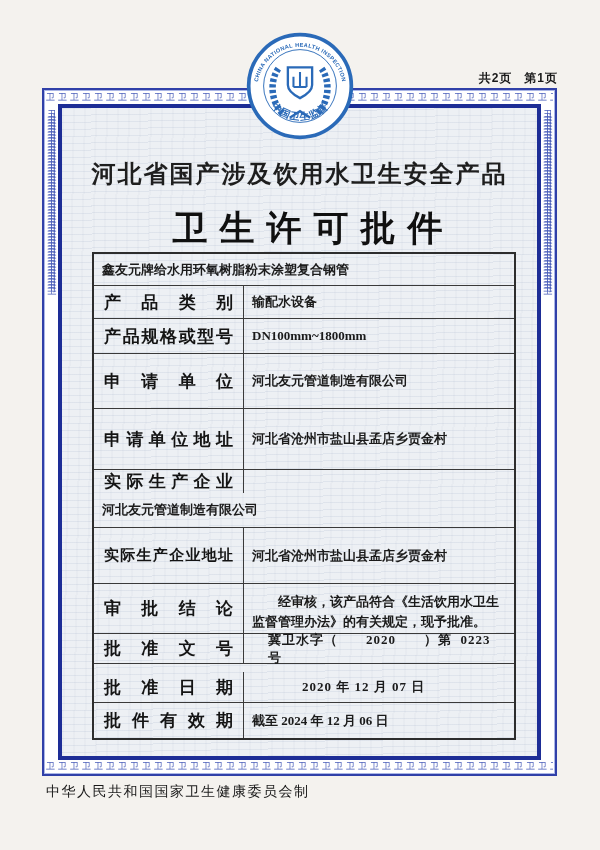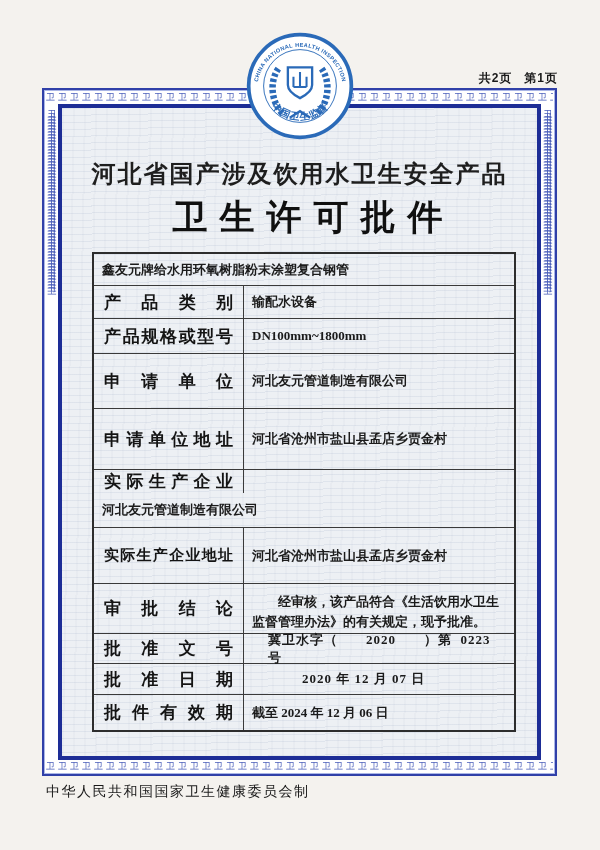--- a/index.html
+++ b/index.html
@@ -40,41 +40,41 @@
     background-image:
       repeating-linear-gradient(179deg, rgba(125,145,180,0.13) 0px, rgba(125,145,180,0.13) 1px, transparent 1px, transparent 7px),
       repeating-linear-gradient(91deg, rgba(150,160,185,0.06) 0px, rgba(150,160,185,0.06) 2px, transparent 2px, transparent 11px);
   }
 
   .title1 {
     margin-top:50px; text-align:center;
     font-size:24px; font-weight:bold; letter-spacing:2px; color:#1e1e1e;
   }
   .title2 {
-    margin-top:4px; text-align:center;
+    margin-top:15px; text-align:center;
     font-size:35px; font-weight:bold; letter-spacing:12px; padding-left:28px; color:#101010;
   }
 
   
   .tbl {
     position:absolute; left:30px; top:144px; width:424px;
     border:2px solid #2d2d2d; background:transparent;
   }
   .trow { display:flex; border-bottom:1px solid #3a3a3a; }
   .trow:last-child { border-bottom:none; }
   .trow:nth-child(1)  { height:32px; }
   .trow:nth-child(2)  { height:33px; }
   .trow:nth-child(3)  { height:35px; }
   .trow:nth-child(4)  { height:55px; }
   .trow:nth-child(5)  { height:61px; }
   .trow:nth-child(6)  { height:58px;flex-direction:column; }
   .trow:nth-child(7)  { height:56px; }
   .trow:nth-child(8)  { height:50px; }
   .trow:nth-child(9)  { height:30px; }
-  .trow:nth-child(10) { height:31px; }
+  .trow:nth-child(10) { height:31px;margin-top:8px; }
   .trow:nth-child(11) { height:35px; }
   .lbl {
     width:150px; border-right:1px solid #3a3a3a;
     display:flex; align-items:center; padding:0 10px;
     font-family:"Liberation Sans", sans-serif;
     font-weight:bold; font-size:17px; color:#141414;
   }
   .lbl .jspread { display:block; width:100%; text-align:justify; text-align-last:justify; }
   .lbl.small { font-size:15px; }
   .val {

